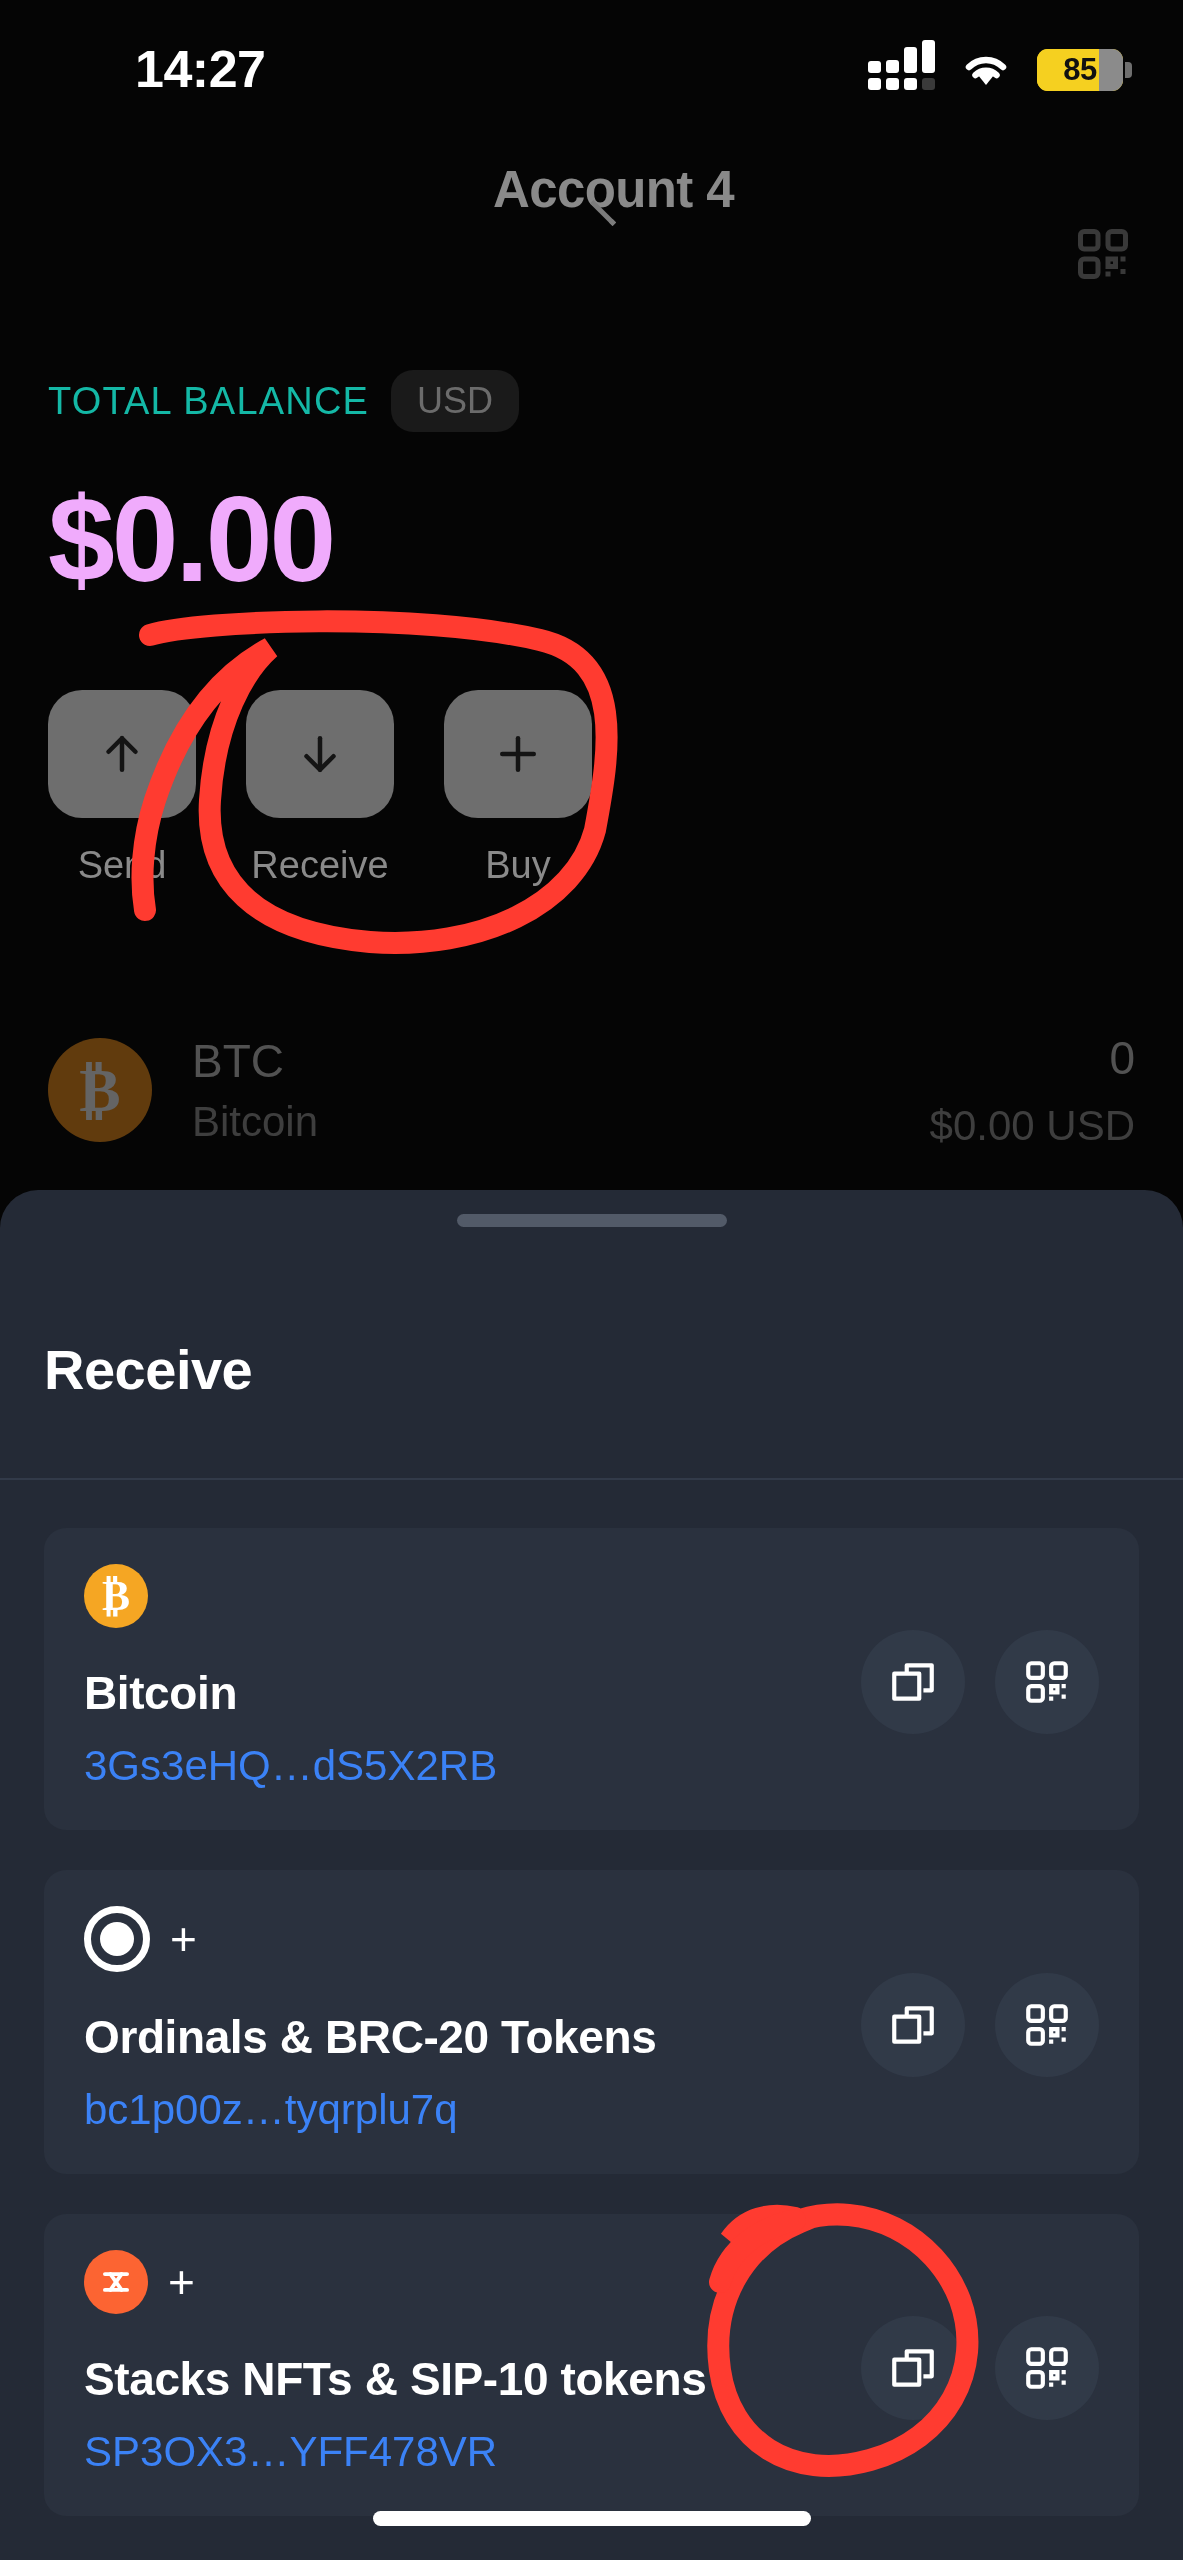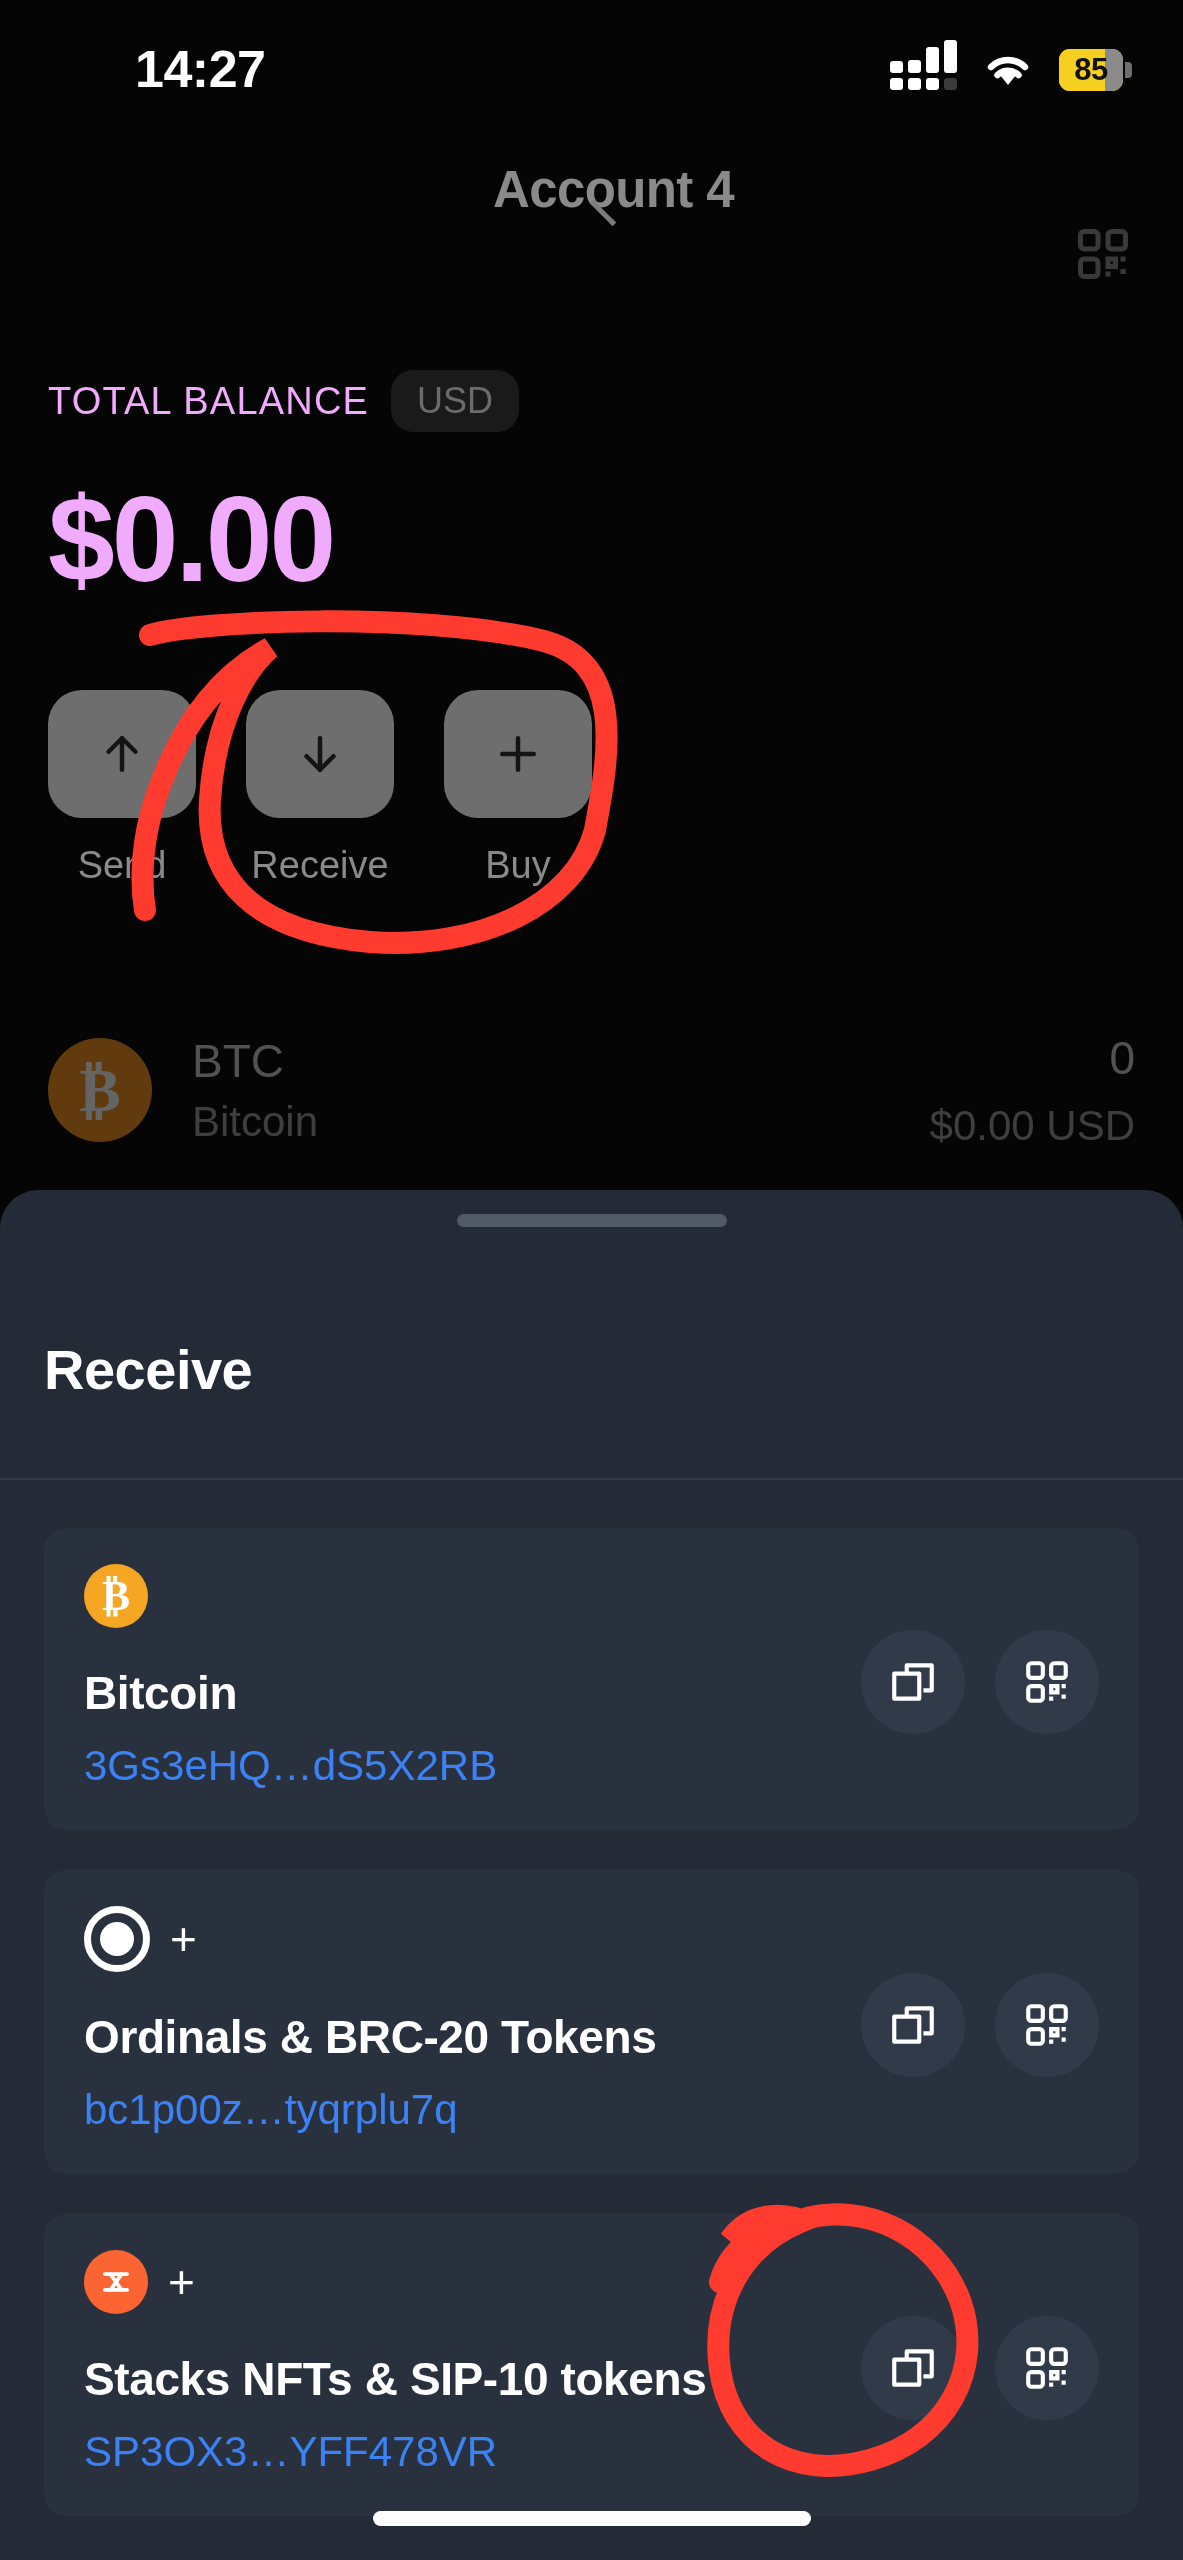--- a/index.html
+++ b/index.html
@@ -32,21 +32,21 @@
   .signal { display:flex; align-items:flex-end; gap:5px; height:40px; }
   .signal .col { display:flex; flex-direction:column; justify-content:flex-end; gap:5px; }
   .signal .blk { width:13px; background:#fff; border-radius:3px; }
   .sg-dot { height:12px; }
   .sg1 { height:13px; } .sg3 { height:26px; } .sg4 { height:33px; }
   .sg-off { background:#3a3a3a !important; }
 
   .wifi { width:50px; height:38px; position:relative; }
 
   .battery {
-    position:relative; width:64px; height:42px;
+    position:relative; width:86px; height:42px;
     background:#F5D020; border-radius:11px;
     display:flex; align-items:center; justify-content:center;
   }
   .battery::after {
     content:""; position:absolute; right:-9px; top:13px;
     width:7px; height:16px; background:#6f6f6f; border-radius:0 4px 4px 0;
   }
   .battery .blvl {
     position:absolute; left:0; top:0; bottom:0; width:72%;
     background:#F5D020; border-radius:11px 0 0 11px;
@@ -82,21 +82,21 @@
     border-right:5px solid #7c7c7c; border-bottom:5px solid #7c7c7c;
     transform:rotate(45deg) translate(-6px,-6px);
   }
   .header-qr { margin-left:auto; opacity:.35; }
 
   
   .bal-label-row {
     position:absolute; top:370px; left:48px;
     display:flex; align-items:center; gap:22px;
   }
-  .bal-label { color:#f0abfc; font-size:38px; letter-spacing:1.2px; font-weight:400; }
+  .bal-label { color:#14b8a6; font-size:38px; letter-spacing:1.2px; font-weight:400; }
   .cur-pill {
     background:#1a1a1a; color:#6b6b6b;
     padding:10px 26px; border-radius:22px;
     font-size:36px; font-weight:500;
   }
   .bal-amount {
     position:absolute; top:470px; left:48px;
     color:#f0abfc; font-size:120px; font-weight:700; letter-spacing:-3px;
   }
 

